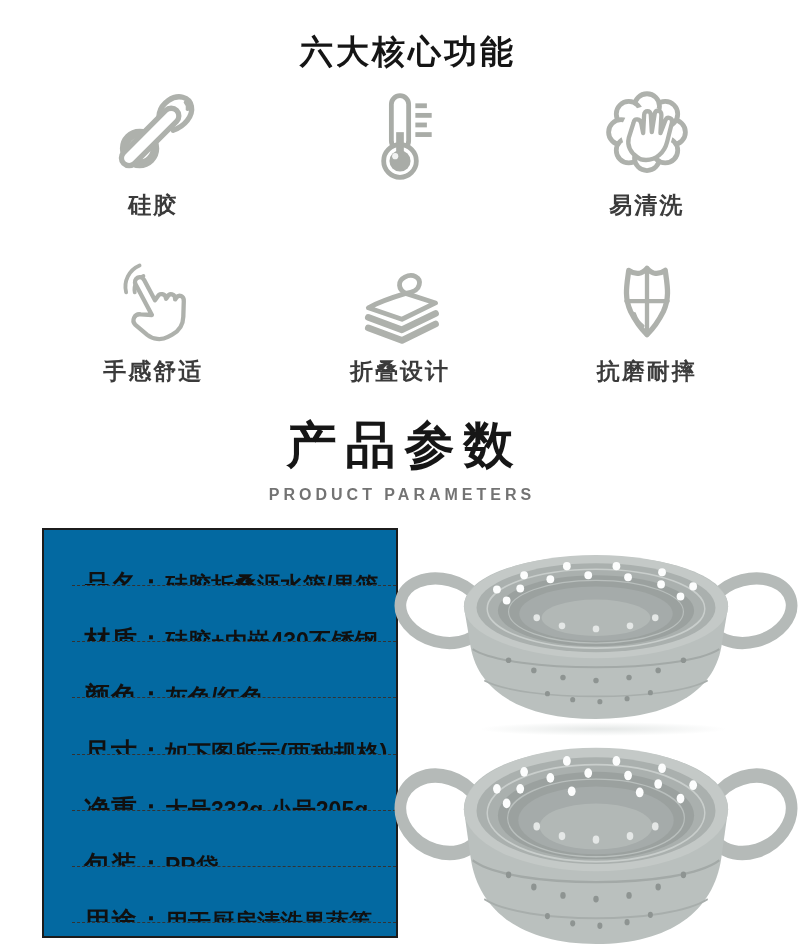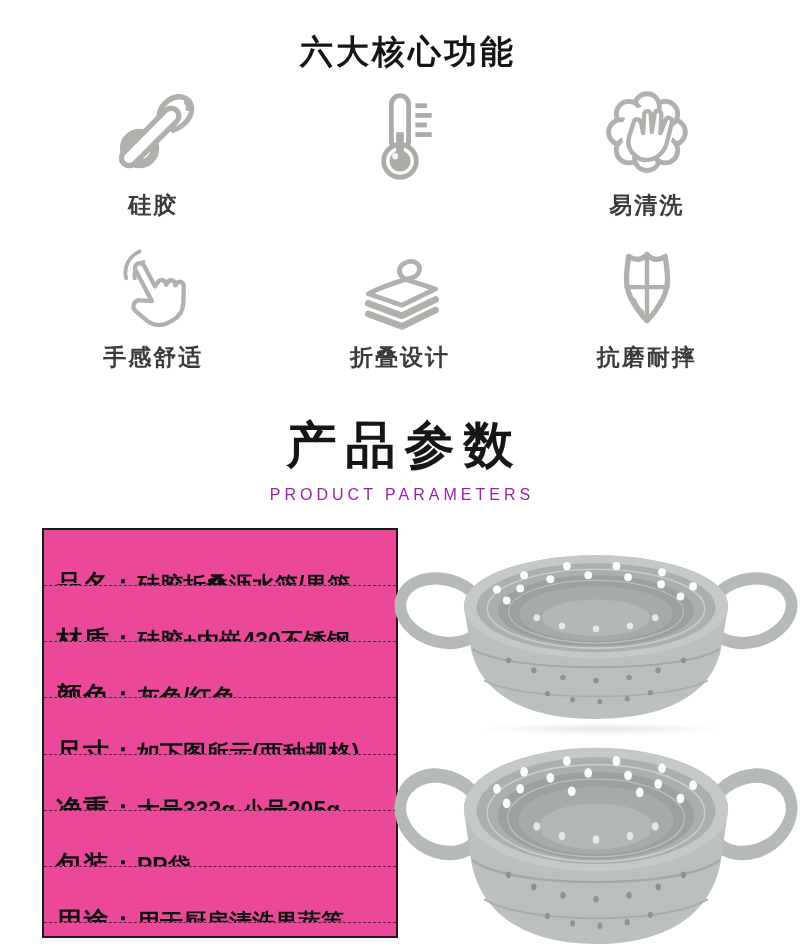--- a/index.html
+++ b/index.html
@@ -3,34 +3,34 @@
 <meta charset="utf-8">
 <style>
   html,body{margin:0;padding:0;background:#fff;}
   body{width:800px;height:950px;overflow:hidden;font-family:"Liberation Sans","DejaVu Sans",sans-serif;}
   .page{position:relative;width:800px;height:950px;background:#ffffff;}
 
   .main-title{position:absolute;top:22px;left:0;width:100%;margin:8px;text-align:center;
     font-size:33px;font-weight:700;letter-spacing:3px;color:#151515;}
 
   .features-grid{position:absolute;top:88px;left:30px;width:740px;
-    display:grid;grid-template-columns:1fr 1fr 1fr;row-gap:20px;}
+    display:grid;grid-template-columns:1fr 1fr 1fr;row-gap:34px;}
   .feature{display:flex;flex-direction:column;align-items:center;}
   .feature .icon{width:96px;height:96px;display:block;}
   .feature .icon svg{width:100%;height:100%;display:block;}
   .feature .label{margin-top:6px;height:30px;font-size:23px;font-weight:600;
     letter-spacing:2px;color:#3b3b3b;}
 
   .params-header{position:absolute;top:412px;left:0;width:100%;text-align:center;}
   .params-title{margin:0;font-size:50px;font-weight:700;letter-spacing:9px;text-indent:9px;color:#161616;}
-  .params-subtitle{margin-top:7px;font-size:16px;font-weight:400;letter-spacing:4px;text-indent:4px;color:#a21caf;}
+  .params-subtitle{margin-top:7px;font-size:16px;font-weight:700;letter-spacing:4px;text-indent:4px;color:#737373;}
 
   .spec-table{position:absolute;left:42px;top:528px;width:356px;height:410px;
-    box-sizing:border-box;border:2px solid #1c1c1c;background:#ec4899;
-    display:flex;flex-direction:column;}
+    box-sizing:border-box;border:2px solid #1c1c1c;background:#0369a1;
+    display:flex;flex-direction:column;padding-left:28px;}
   .spec-row{flex:1;display:flex;align-items:baseline;padding-left:12px;padding-top:12px;
     border-bottom:1px dashed #333;white-space:nowrap;overflow:hidden;}
   .spec-footer{height:13px;}
   .spec-label{font-size:26px;font-weight:700;color:#101010;letter-spacing:1px;}
   .spec-value{font-size:23px;font-weight:700;color:#101010;margin-top:28px;}
 
   .photo{position:absolute;}
   .photo svg{width:100%;height:100%;display:block;}
   .photo-1{left:392px;top:552px;width:408px;height:172px;}
   .photo-2{left:392px;top:744px;width:408px;height:206px;}

